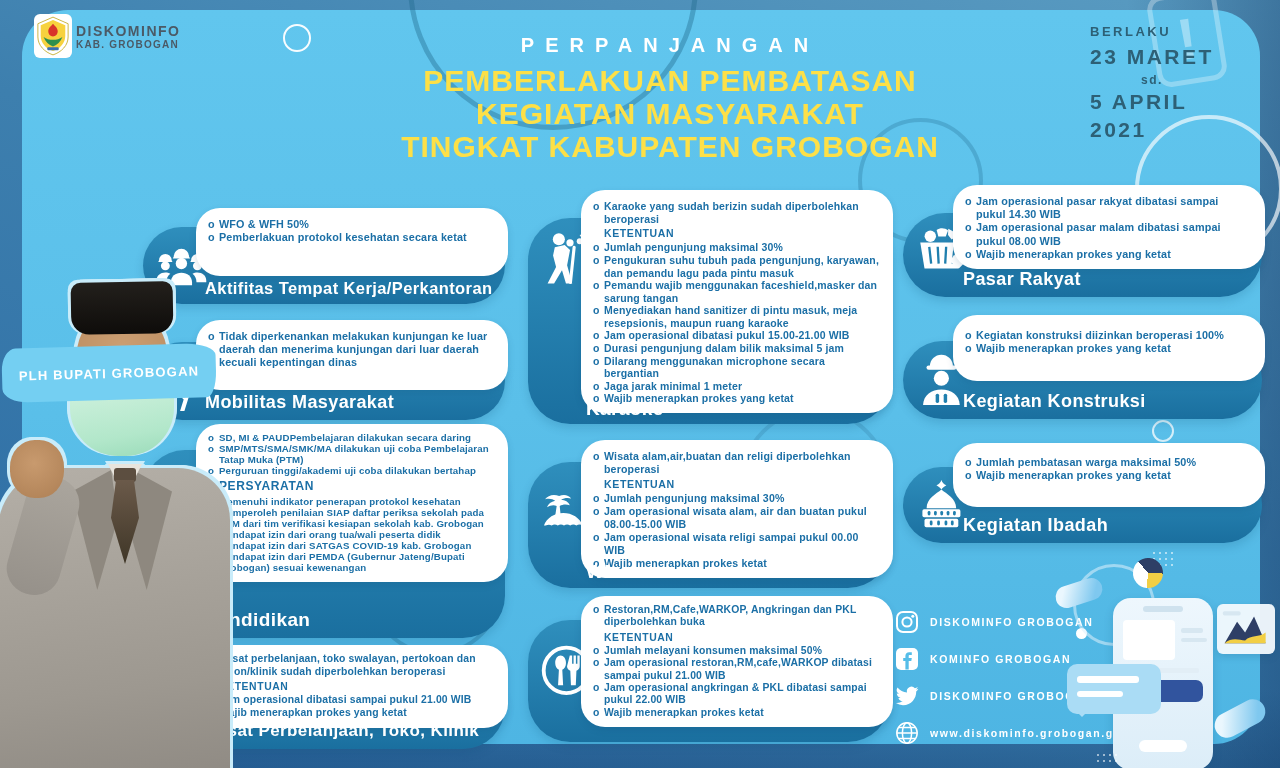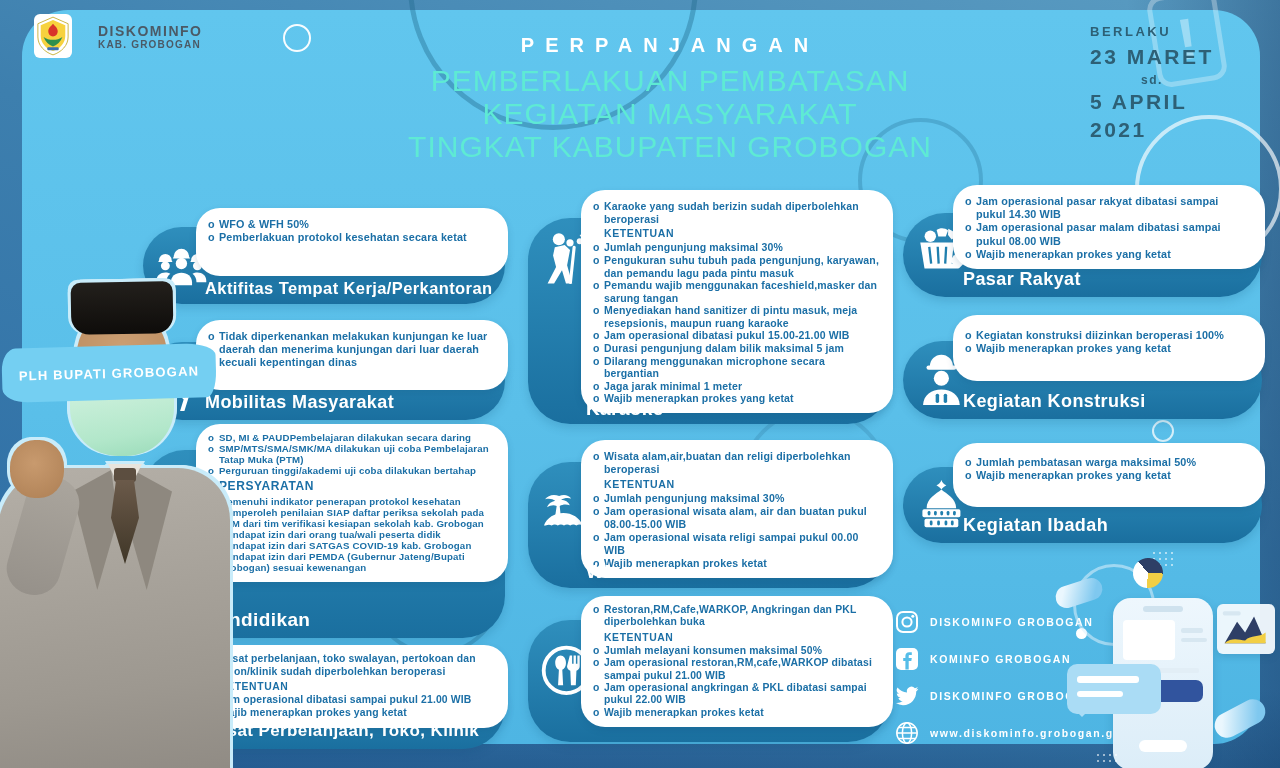--- a/index.html
+++ b/index.html
@@ -24,29 +24,29 @@
   .c8 { left:740px; top:408px; width:150px; height:150px; border:4px solid rgba(40,110,145,.22); }
   .dotw { left:1076px; top:628px; width:11px; height:11px; background:#fff; border:none; }
   .sq1 { position:absolute; left:1082px; top:672px; width:34px; height:34px; border:2px solid rgba(255,255,255,.5); border-radius:4px; }
 
   .excl { position:absolute; left:1152px; top:-8px; width:70px; height:92px;
     border:5px solid rgba(255,255,255,.30); border-radius:14px; transform:rotate(-9deg);
     display:flex; align-items:center; justify-content:center; }
   .excl span { color:rgba(255,255,255,.38); font-size:58px; font-weight:bold; }
 
   
-  .logo { position:absolute; left:34px; top:14px; display:flex; align-items:center; gap:26px; }
+  .logo { position:absolute; left:34px; top:14px; display:flex; align-items:center; gap:4px; }
   .logo .crest { width:38px; height:44px; background:#fff; border-radius:6px; display:flex; align-items:center; justify-content:center; padding:2px; }
   .logo .crest svg { width:100%; height:100%; }
   .logo .lt1 { font-size:14px; font-weight:bold; letter-spacing:1.5px; color:#4b5a66; }
   .logo .lt2 { font-size:10px; font-weight:bold; letter-spacing:1.2px; color:#4b5a66; }
 
   .titleblock { position:absolute; left:330px; top:34px; width:680px; text-align:center; }
   .pretitle { color:#fff; font-weight:bold; font-size:20px; letter-spacing:11px; margin-bottom:7px; }
-  .mtitle { color:#5eead4; font-weight:normal; font-size:30px; line-height:33px; letter-spacing:1px; }
+  .mtitle { color:#fde047; font-weight:bold; font-size:30px; line-height:33px; letter-spacing:1px; }
   .subtitle { color:#1b7fae; font-weight:bold; font-size:11.5px; letter-spacing:1.6px; margin-top:7px; }
 
   .validity { position:absolute; left:1090px; top:24px; color:#2d6076; font-weight:bold; }
   .validity .v-label { font-size:13px; letter-spacing:2.5px; margin-bottom:6px; }
   .validity .v-big { font-size:21px; letter-spacing:2.5px; margin-bottom:4px; }
   .validity .v-sd { font-size:12px; letter-spacing:1.5px; margin-bottom:3px;text-align:center; }
 
   
   .card { position:absolute; }
   .card-blue { position:absolute; left:0; right:3px; border-radius:42px;

